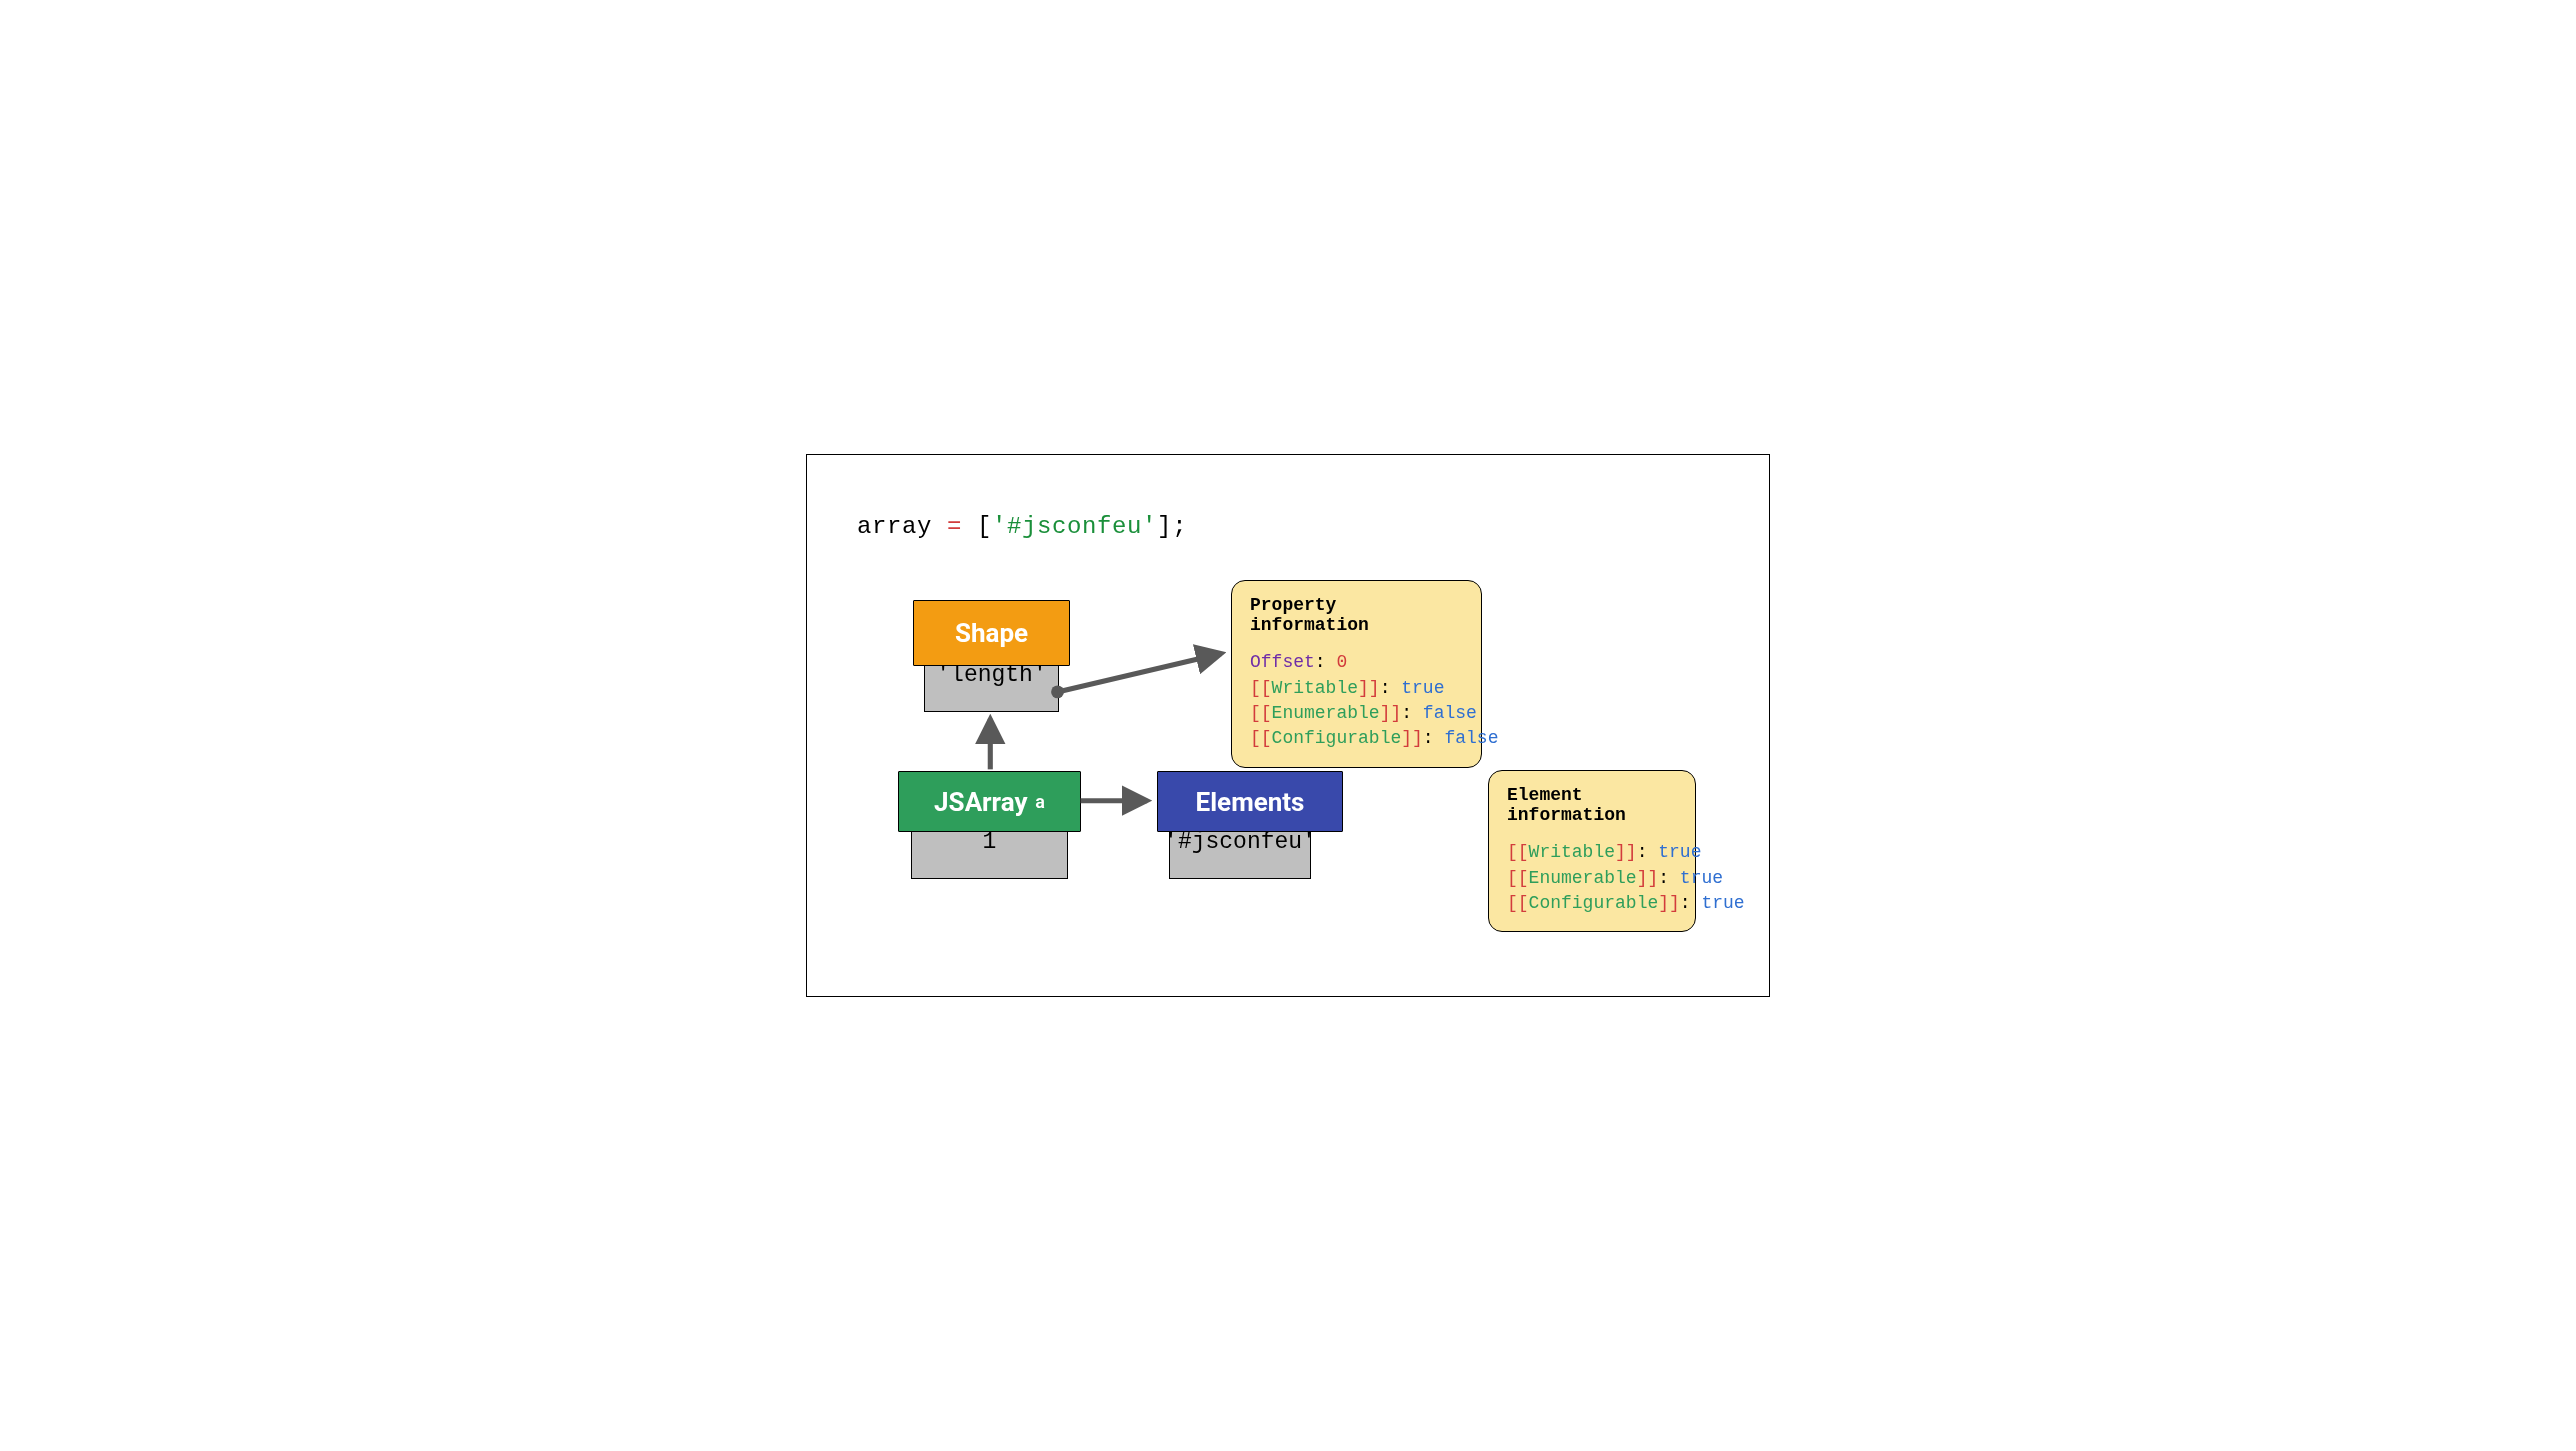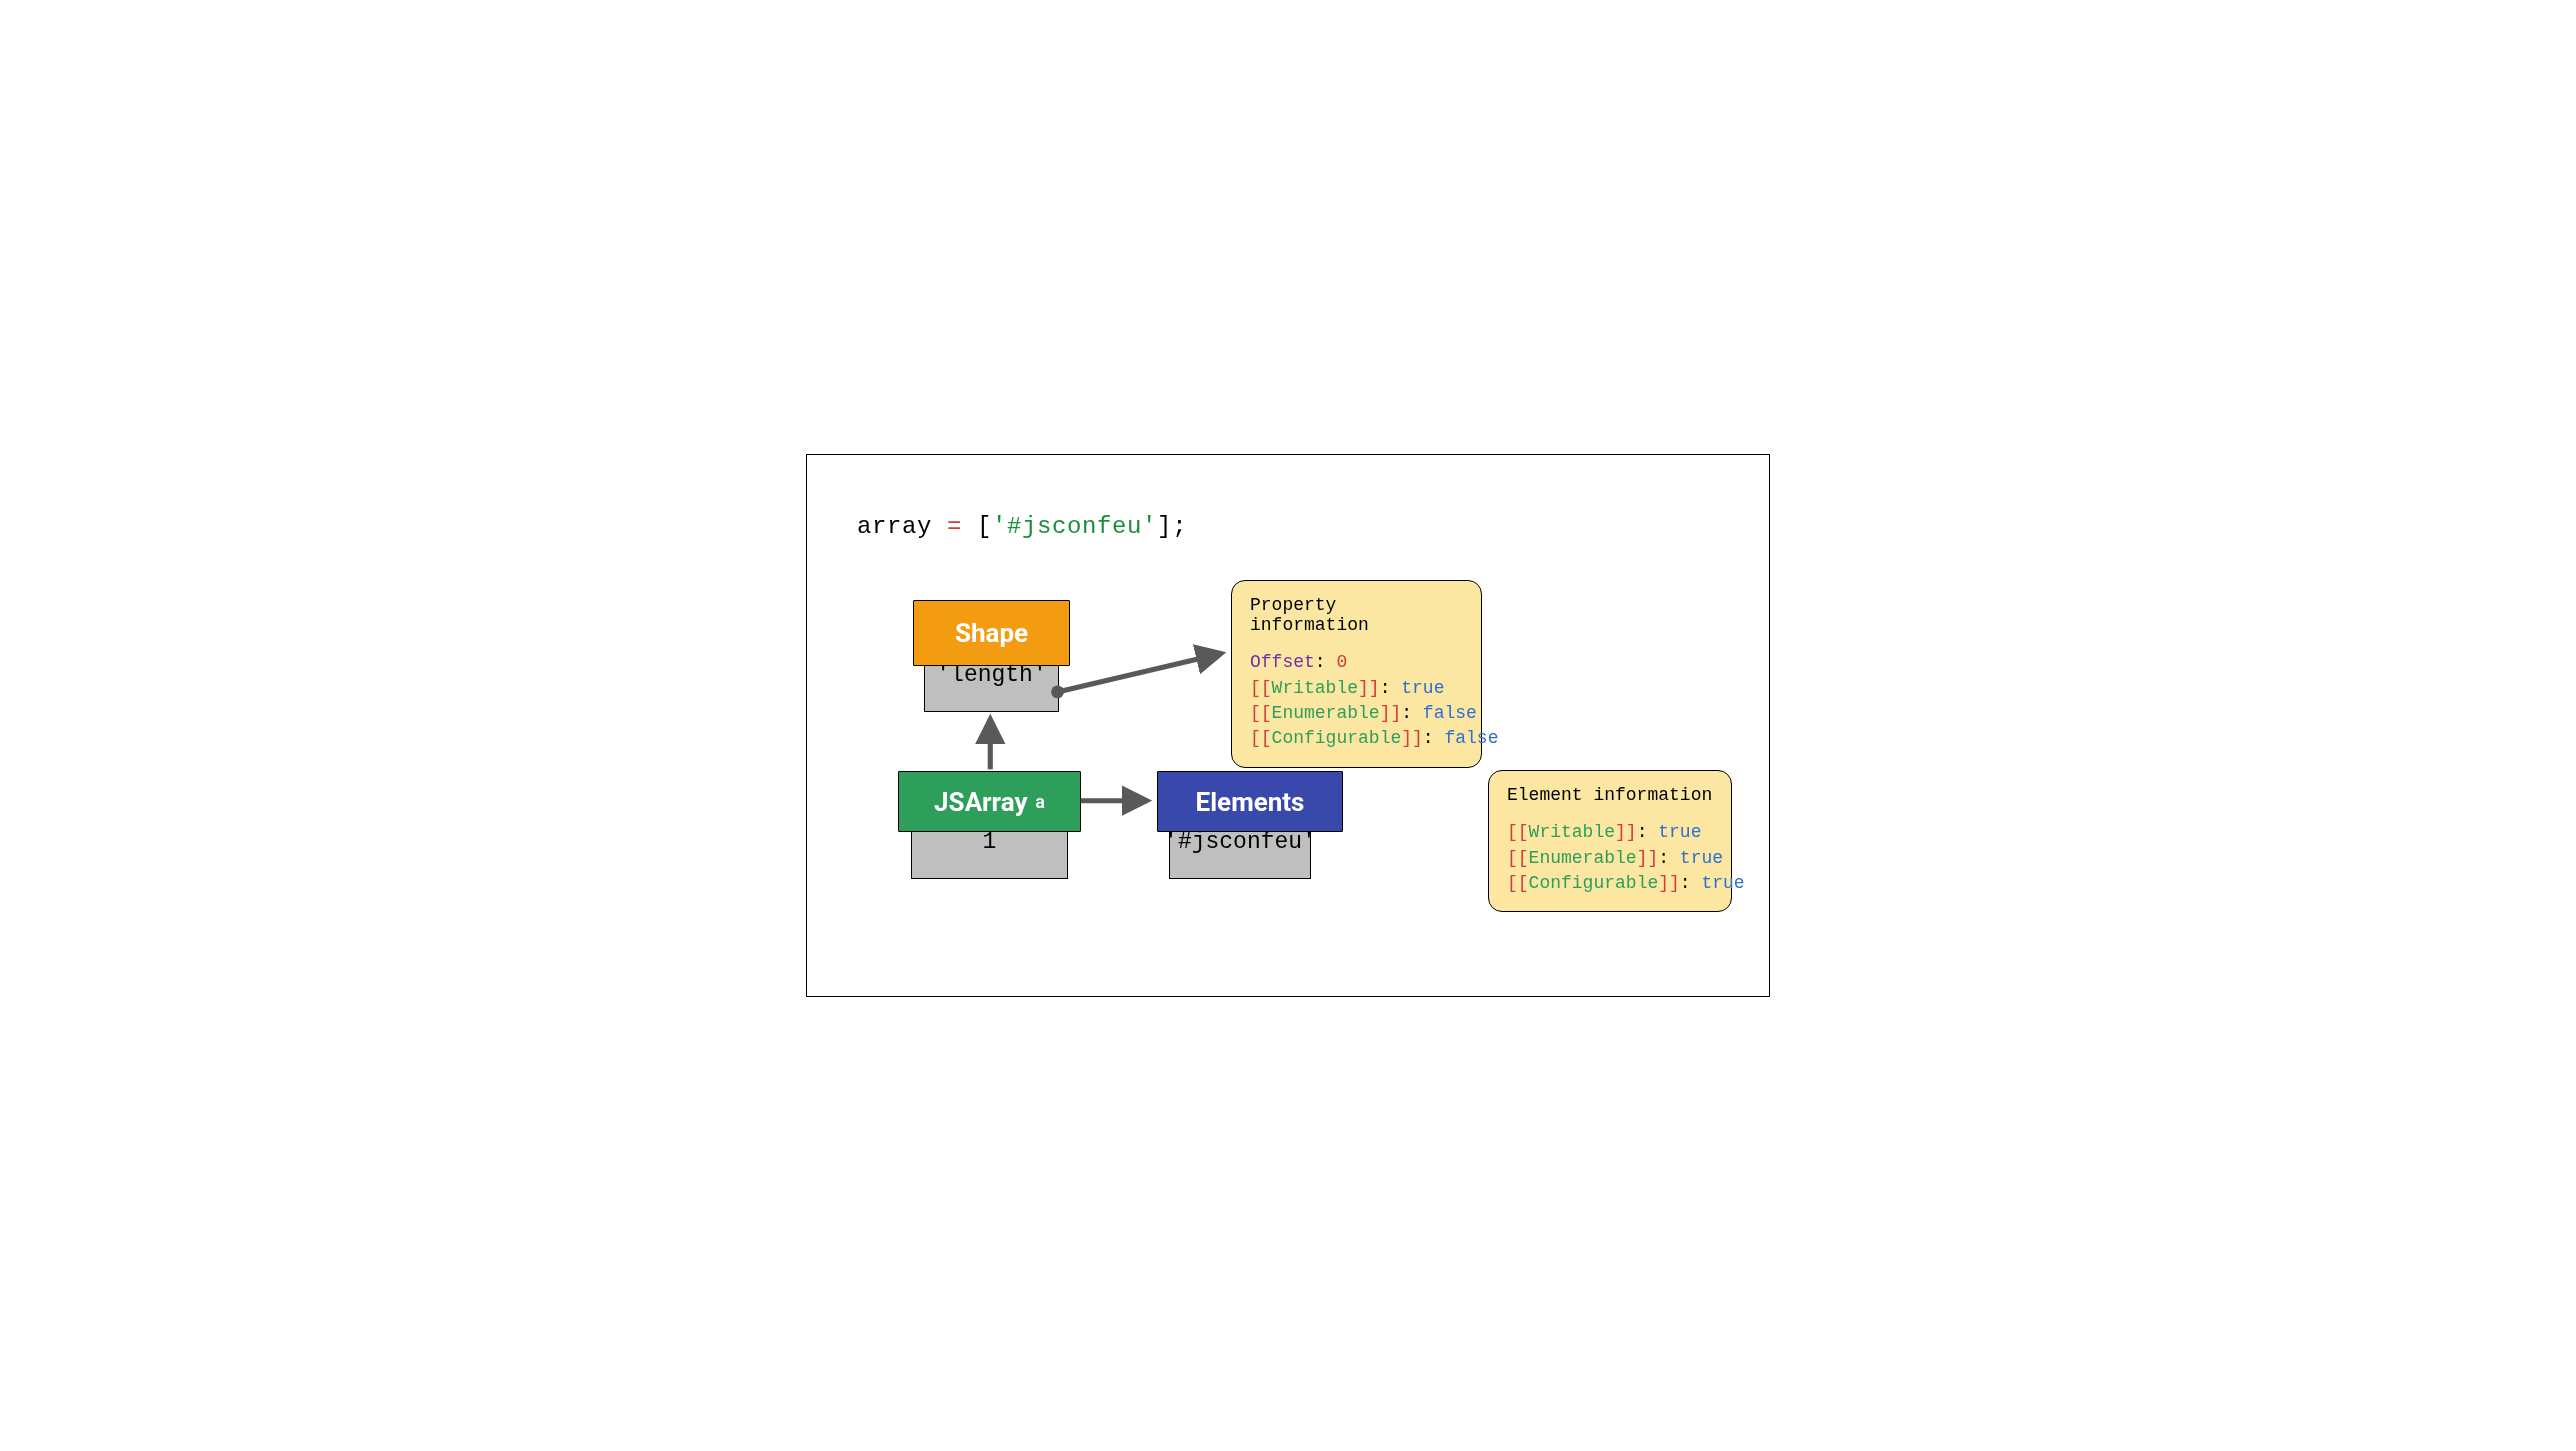--- a/index.html
+++ b/index.html
@@ -72,39 +72,39 @@
   .info-box {
     position: absolute;
     border: 1.3px solid #000;
     border-radius: 14px;
     background: #fbe7a2;
     padding: 14px 18px 15.4px 18px;
     z-index: 2;
   }
   .info-title {
     font-family: "Menlo", "Consolas", "Courier New", monospace;
-    font-weight: 400;
+    font-weight: 700;
     font-size: 18px;
     margin-bottom: 15.4px;
     color: #000;
   }
   .info-line {
     font-family: "Menlo", "Consolas", "Courier New", monospace;
     font-size: 18px;
     line-height: 1.4;
     white-space: pre;
   }
   .c-red { color: #d23c3c; }
   .c-green { color: #2e9e5b; }
   .c-blue { color: #2f6fd1; }
   .c-purple { color: #6f2da8; }
   .c-black { color: #000; }
 
   #propinfo { left: 424px; top: 125px; width: 251px; }
-  #eleminfo { left: 681px; top: 315px; width: 244px; }
+  #eleminfo { left: 681px; top: 315px; width: 208px; }
 
   
   svg.arrows {
     position: absolute;
     left: 0; top: 0;
     width: 100%; height: 100%;
     pointer-events: none;
     z-index: 3;
   }
 </style>

